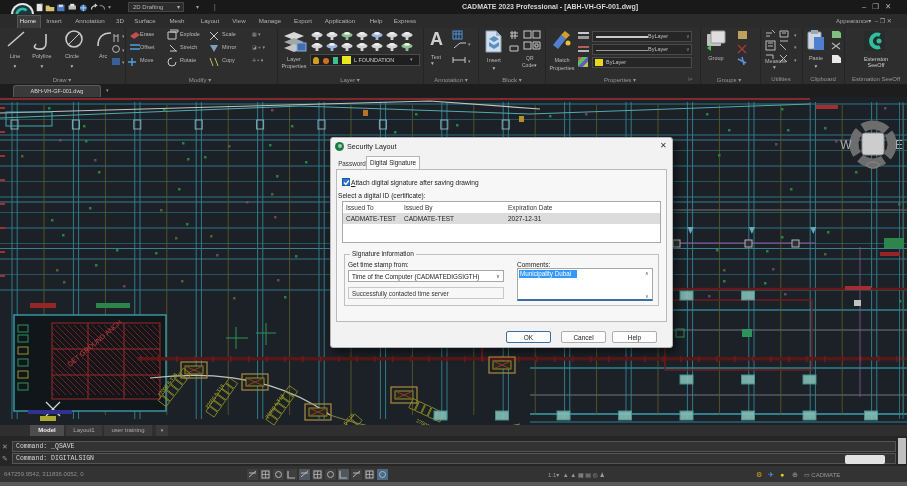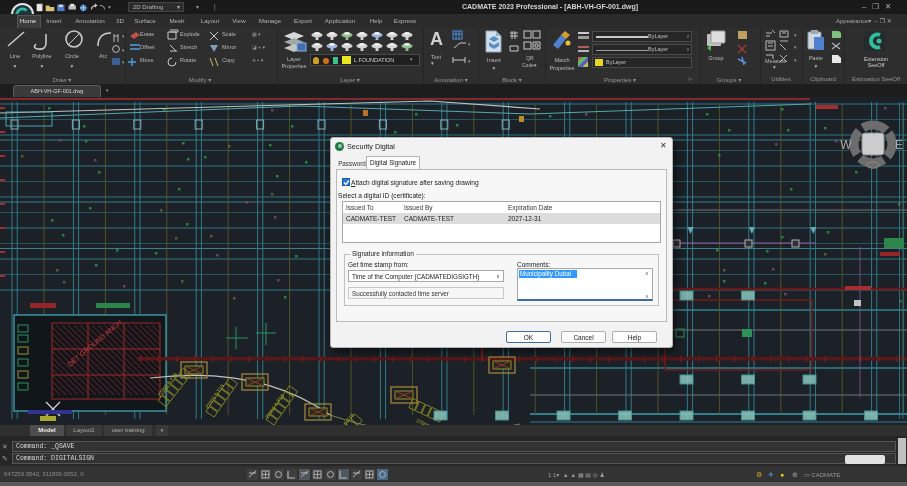--- a/index.html
+++ b/index.html
@@ -754,21 +754,21 @@
 <rect x="816" y="8" width="22" height="4" fill="#b03030"></rect>
 <line x1="480" y1="192" x2="907" y2="192" stroke="#6f1a1a" stroke-width="2.5"></line>
       <rect x="845" y="189" width="26" height="4" fill="#b03030"></rect>
 <rect x="490" y="198" width="30" height="10" fill="#6a1818"></rect>
 <text x="398" y="247" font-size="5" fill="#2f9f5f" font-family="Liberation Sans">45.60 P</text>
 </g>
 </svg>
 <div class="abs" style="left:330px;top:137px;width:343px;height:211px;background:#f2f2f2;border:1px solid #b5b5b5;border-radius:3px;box-shadow:3px 4px 10px rgba(0,0,0,0.55)"></div>
 <div class="abs" style="left:335px;top:141.5px;width:9px;height:9px;border-radius:50%;background:#1e7a44"></div>
 <div class="abs" style="left:337.5px;top:143.5px;width:4px;height:4px;border-radius:50%;background:#e8f4e8;opacity:.65"></div>
-<div class="abs" style="left:347px;top:142px;color:#1a1a1a;font-size:7.2px">Security Digital</div>
+<div class="abs" style="left:347px;top:142px;color:#1a1a1a;font-size:7.2px">Security Layout</div>
 <div class="abs" style="left:660px;top:141px;color:#333;font-size:8px">✕</div>
 <div class="abs" style="left:335px;top:158px;width:34px;height:11px;color:#333;font-size:6.3px;text-align:center;line-height:11px">Password</div>
 <div class="abs" style="left:366px;top:156px;width:54px;height:13px;background:#fcfcfc;border:1px solid #b5b5b5;border-bottom:none;color:#222;font-size:6.3px;text-align:center;line-height:12px">Digital Signature</div>
 <div class="abs" style="left:336px;top:169px;width:331px;height:153px;background:#f7f7f7;border:1px solid #bababa"></div>
 <div class="abs" style="left:342px;top:178px;width:8px;height:8px;background:#2a7ad2;border:1px solid #1a5aaa"></div>
 <svg class="abs" style="left:343px;top:179px" width="7" height="7" viewBox="0 0 7 7">
     <path d="M1 3.5 l1.8 2 L6 1.5" stroke="#fff" stroke-width="1.3" fill="none"></path>
   </svg>
 <div class="abs" style="left:351px;top:179px;color:#222;font-size:6.6px"><u>A</u>ttach digital signature after saving drawing</div>
 <div class="abs" style="left:338px;top:192px;color:#222;font-size:6.6px">Select a digital ID (certificate):</div>

